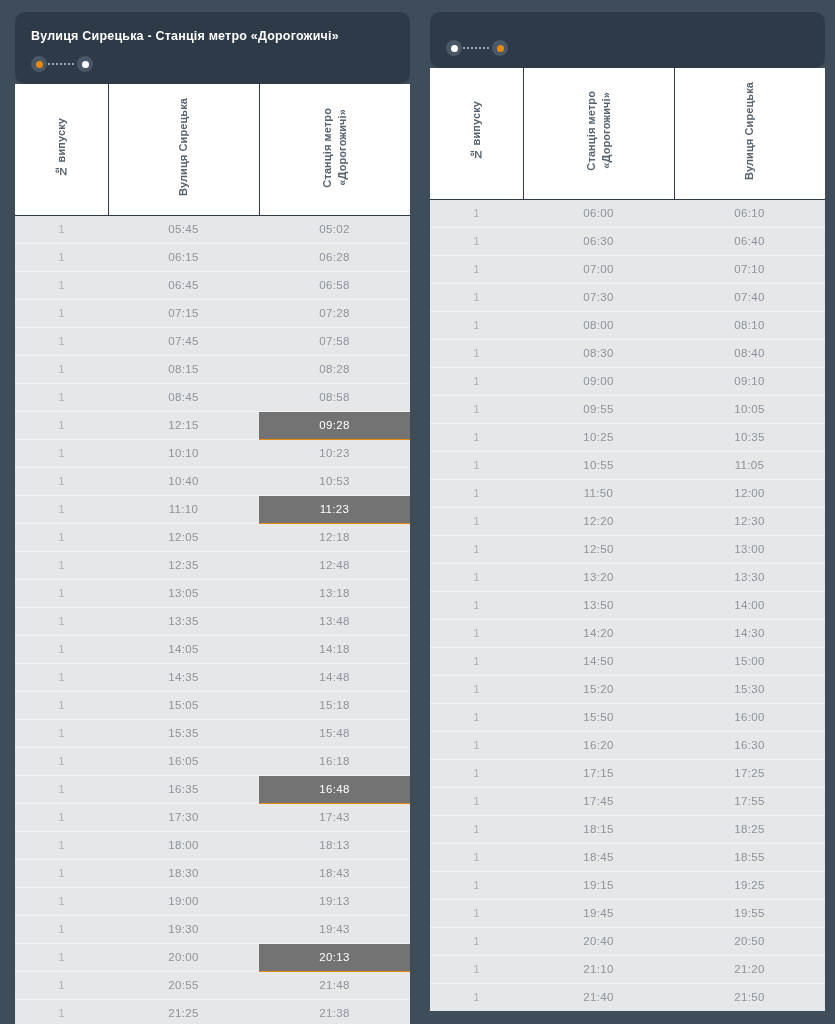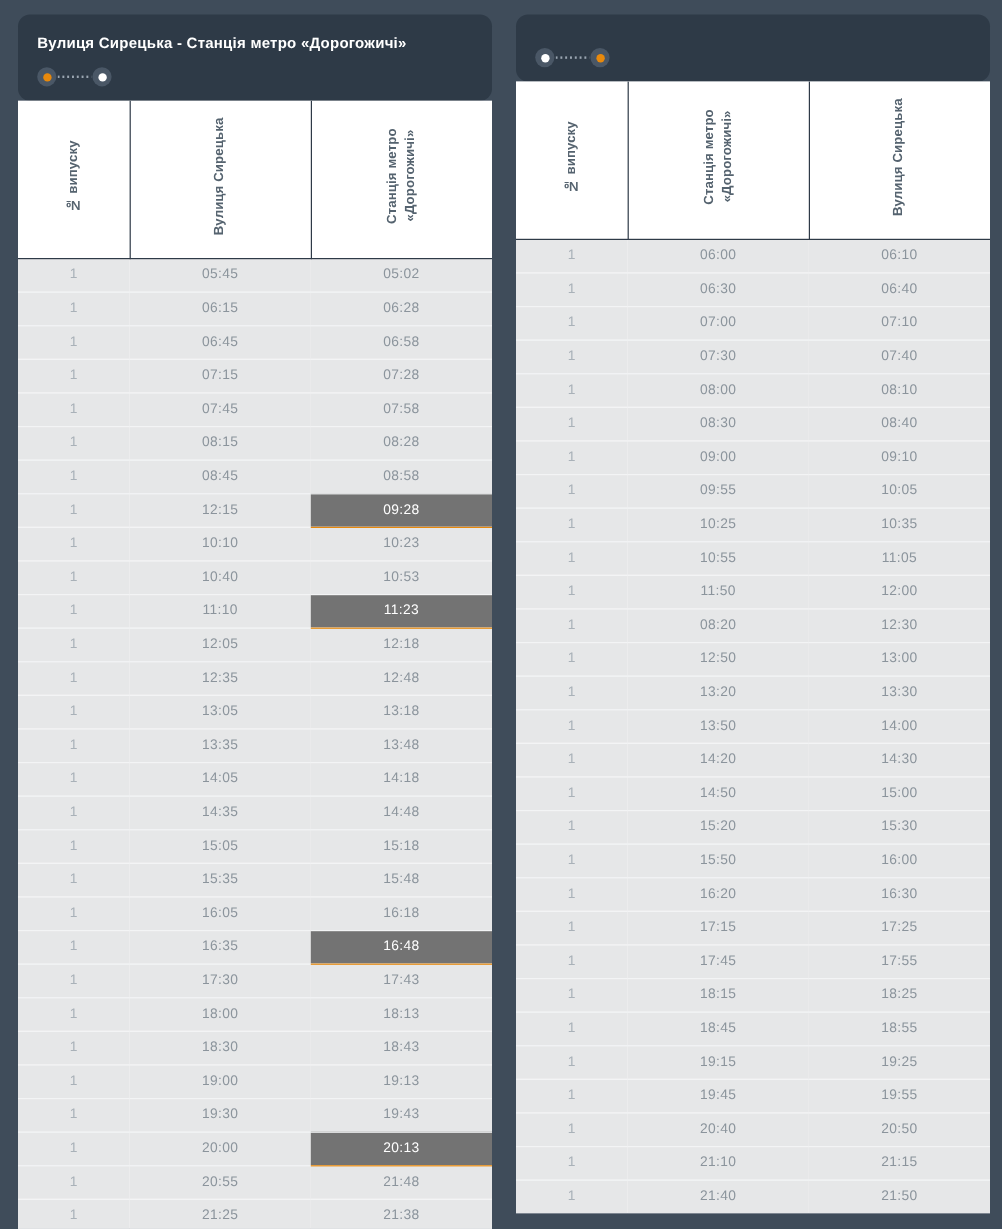--- a/index.html
+++ b/index.html
@@ -410,21 +410,21 @@
             <td>10:55</td>
             <td>11:05</td>
           </tr>
           <tr>
             <td class="col-num">1</td>
             <td>11:50</td>
             <td>12:00</td>
           </tr>
           <tr>
             <td class="col-num">1</td>
-            <td>08:20</td>
+            <td>12:20</td>
             <td>12:30</td>
           </tr>
           <tr>
             <td class="col-num">1</td>
             <td>12:50</td>
             <td>13:00</td>
           </tr>
           <tr>
             <td class="col-num">1</td>
             <td>13:20</td>
@@ -491,21 +491,21 @@
             <td>19:55</td>
           </tr>
           <tr>
             <td class="col-num">1</td>
             <td>20:40</td>
             <td>20:50</td>
           </tr>
           <tr>
             <td class="col-num">1</td>
             <td>21:10</td>
-            <td>21:15</td>
+            <td>21:20</td>
           </tr>
           <tr>
             <td class="col-num">1</td>
             <td>21:40</td>
             <td>21:50</td>
           </tr>
         </tbody>
     </table>
   </div>
 

